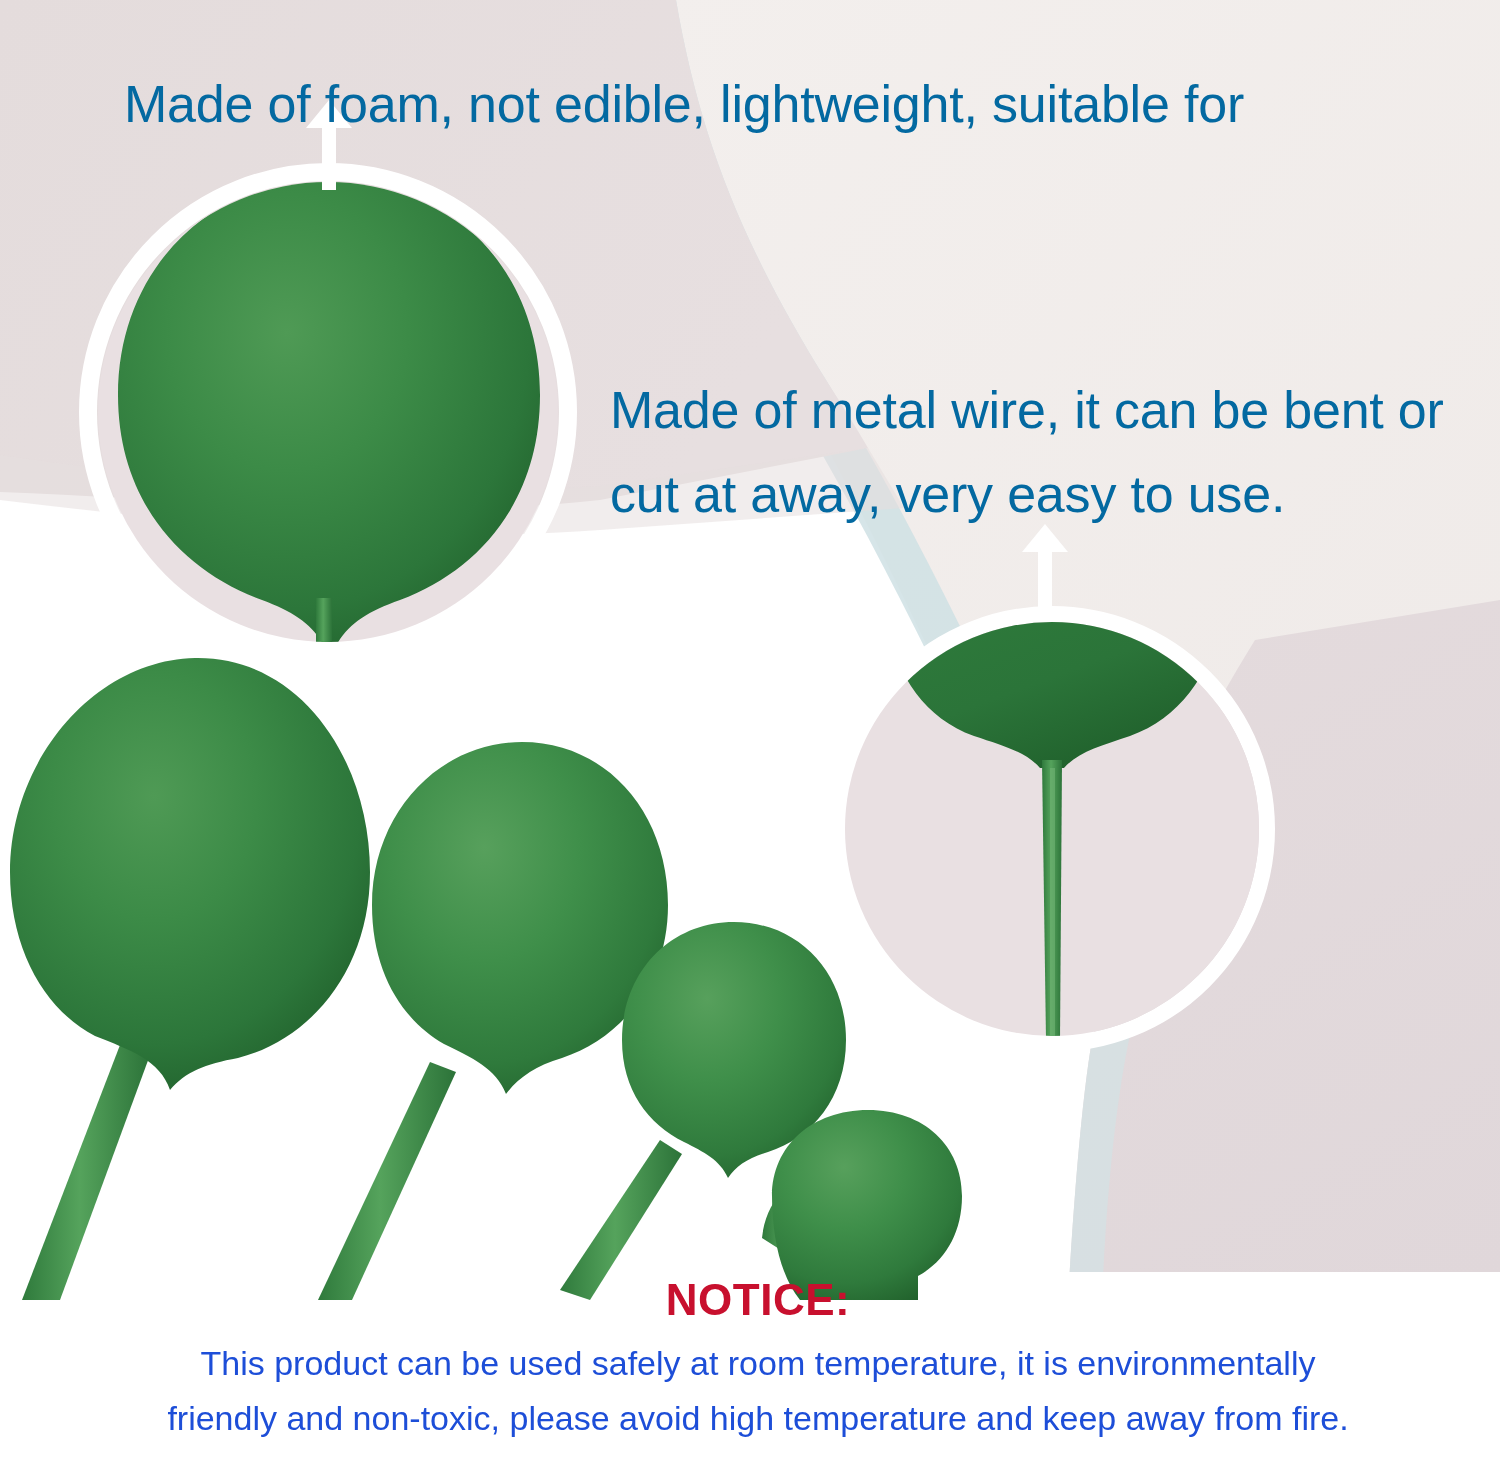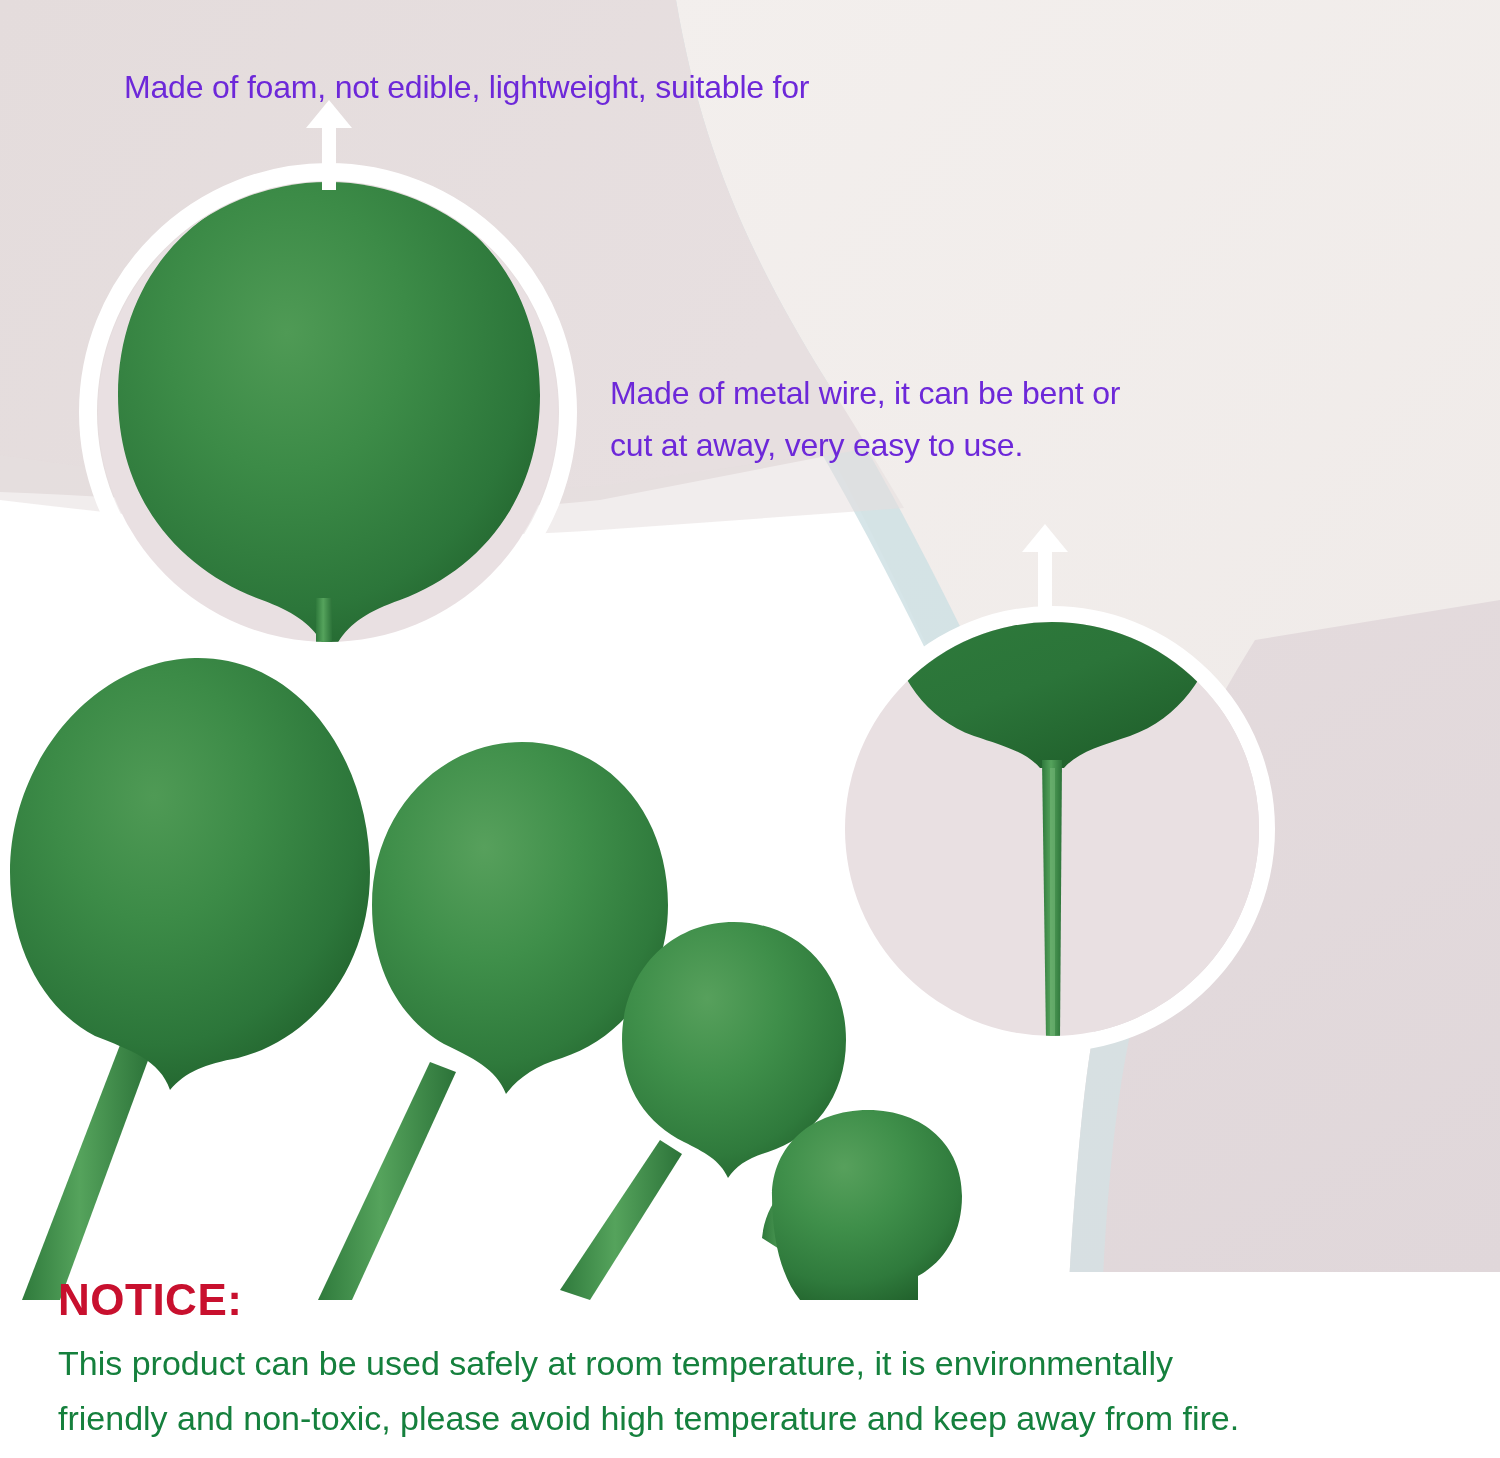--- a/index.html
+++ b/index.html
@@ -11,45 +11,45 @@
   }
   #stage{position:relative;width:1500px;height:1458px;overflow:hidden;background:#ffffff;}
 
   
   .bg-layer{position:absolute;inset:0;}
   .bg-svg{position:absolute;left:0;top:0;width:1500px;height:1458px;}
 
   
   .callout{
     position:absolute;
-    color:#6d28d9;
-    font-size:32px;
+    color:#0369a1;
+    font-size:52px;
     line-height:1.62;
     letter-spacing:-0.2px;
     white-space:nowrap;
   }
   #callout-foam{ left:124px; top:62px; }
   #callout-foam .ln2{ display:block; text-align:right; padding-right:6px; }
   #callout-wire{ left:610px; top:368px; }
   #callout-wire .ln2{ display:block; }
 
   
   #notice{
-    position:absolute;left:58px;top:1278px;width:1400px;
+    position:absolute;left:58px;top:1278px;width:1400px;text-align:center;
   }
   #notice-title{
     color:#c8102e;
     font-size:44px;
     font-weight:bold;
     line-height:1.0;
     letter-spacing:0.5px;
     margin:0 0 14px 0;
   }
   .notice-line{
-    color:#15803d;
+    color:#1d4ed8;
     font-size:34px;
     line-height:1.62;
     white-space:nowrap;
     margin:0;
   }
 
   
 </style>
 </head>
 <body>

